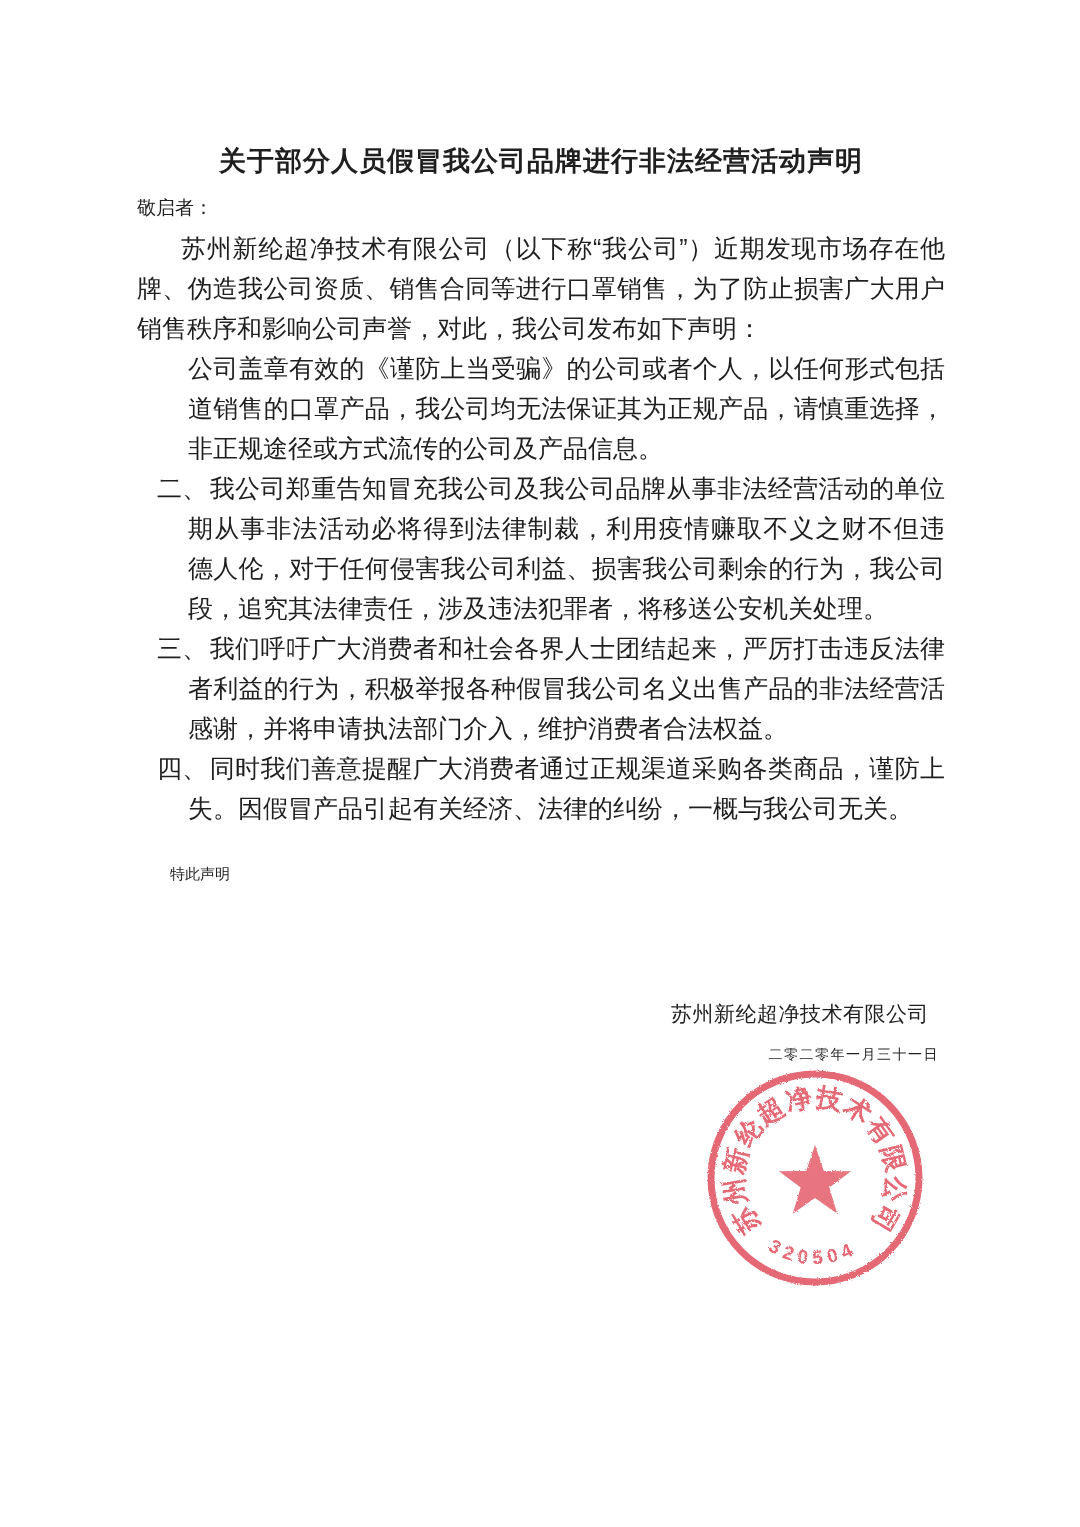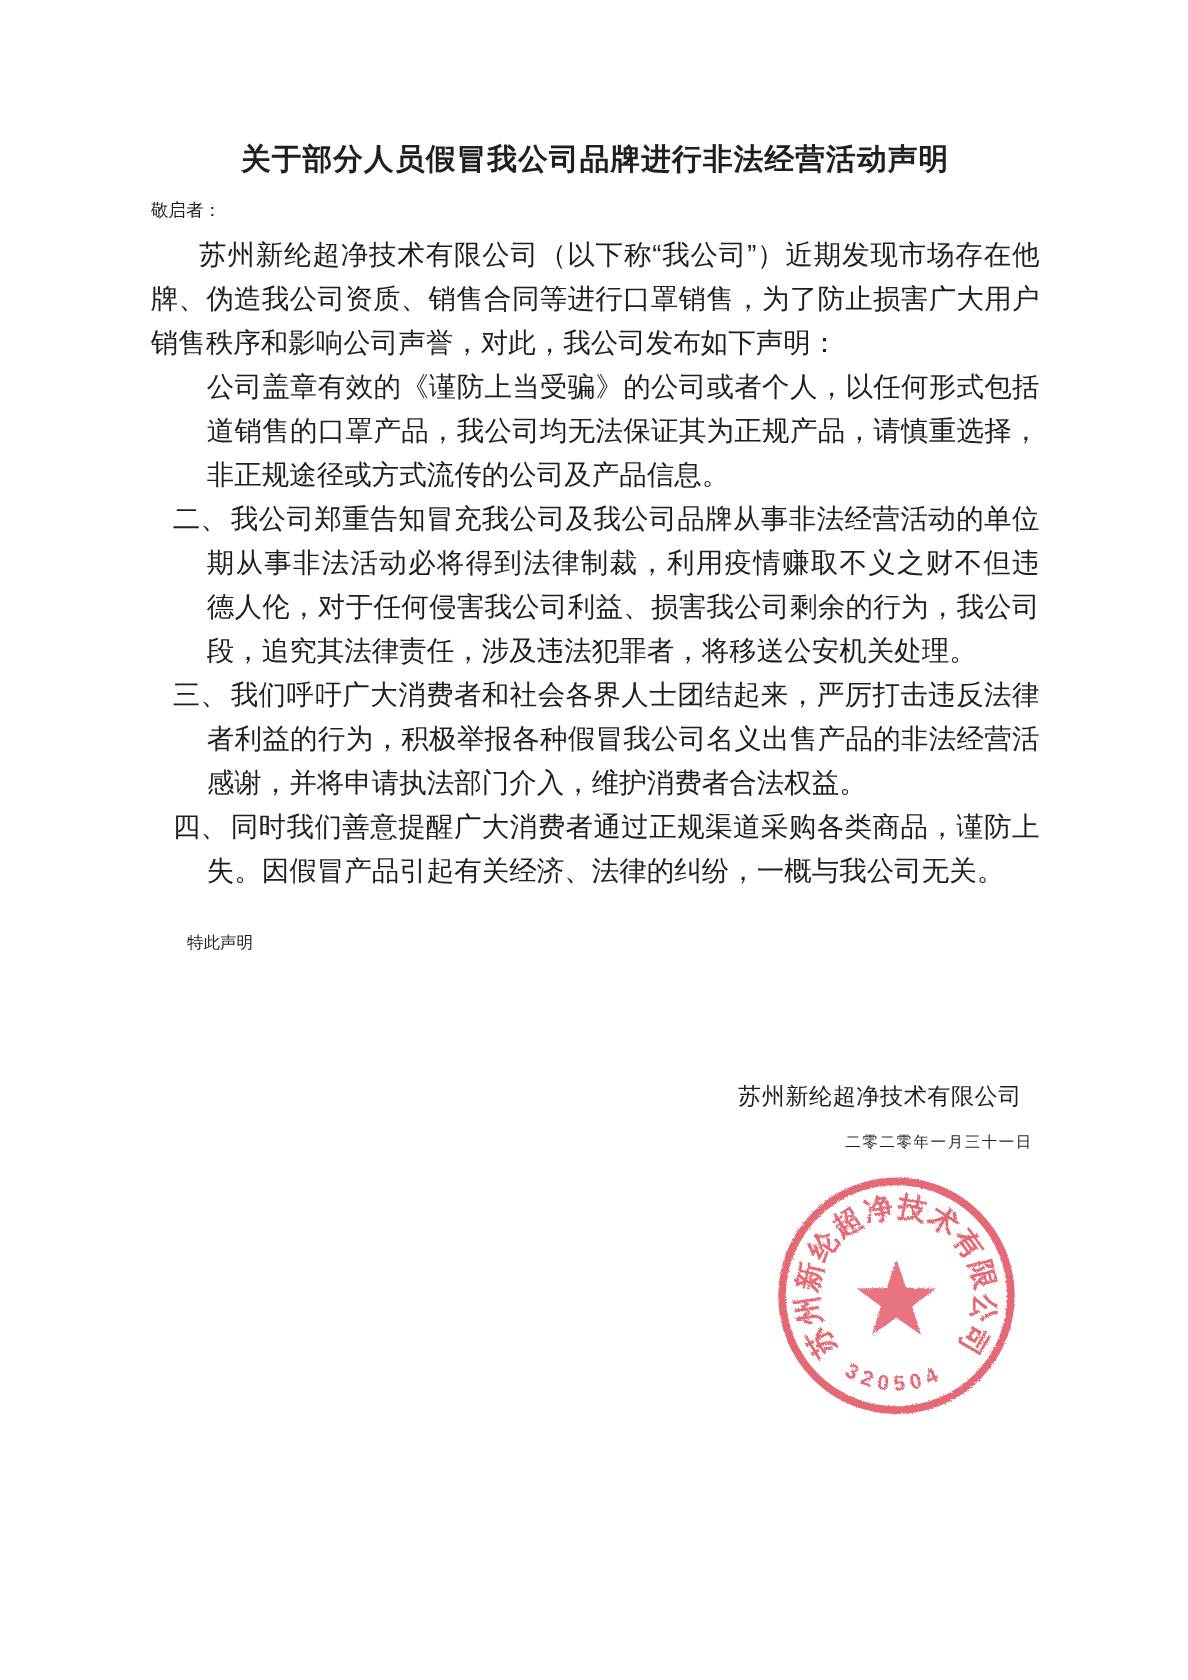--- a/index.html
+++ b/index.html
@@ -11,35 +11,35 @@
   body{font-family:"Liberation Sans",sans-serif;}
   .page{
     position:relative;
     width:1080px;height:1527px;
     background:var(--page-bg);
     color:var(--ink-color);
     overflow:hidden;
   }
   .content{
     position:absolute;
-    left:137px;top:122px;
+    left:137px;top:138px;
     width:808px;
   }
   .doc-title{
     font-size:27px;font-weight:bold;
     line-height:46px;height:46px;
     text-align:center;letter-spacing:1px;
     overflow:hidden;white-space:nowrap;
   }
   .line{
     font-size:25px;
     line-height:40px;height:40px;
     overflow:hidden;white-space:nowrap;
   }
-  .salutation{margin-top:4px;font-size:16px;}
+  .salutation{margin-top:4px;font-size:19px;}
   .just{text-align:justify;text-align-last:justify;white-space:normal;}
   .indent2{padding-left:44px;}
   .item-first{padding-left:20px;}
   .item-first .marker{margin-right:2px;}
   .item-cont{padding-left:51px;}
   .closing{margin-top:26px;padding-left:33px;font-size:15px;}
   .sig-company{
     margin-top:100px;font-size:21px;
     line-height:40px;height:40px;
     text-align:right;padding-right:16px;

